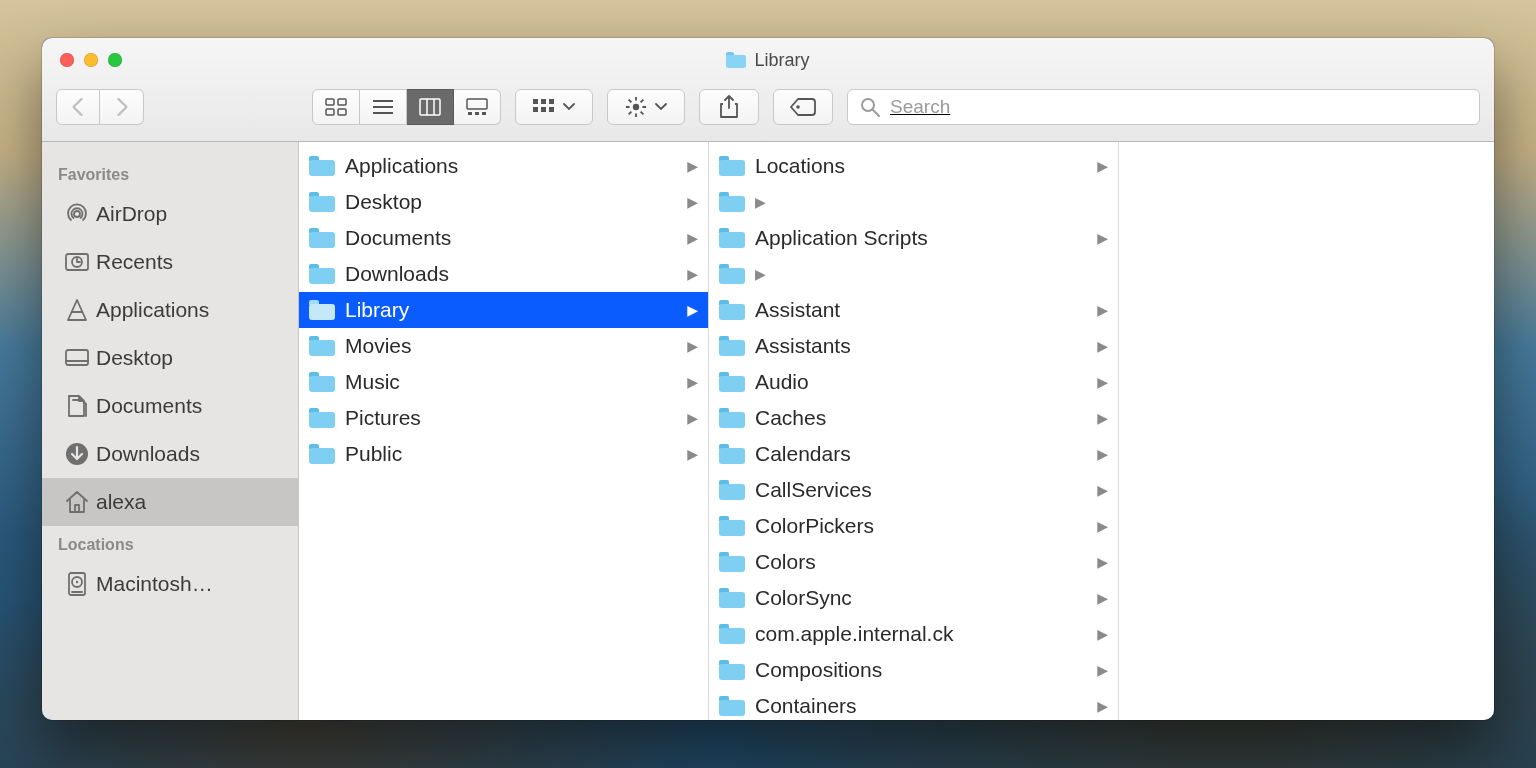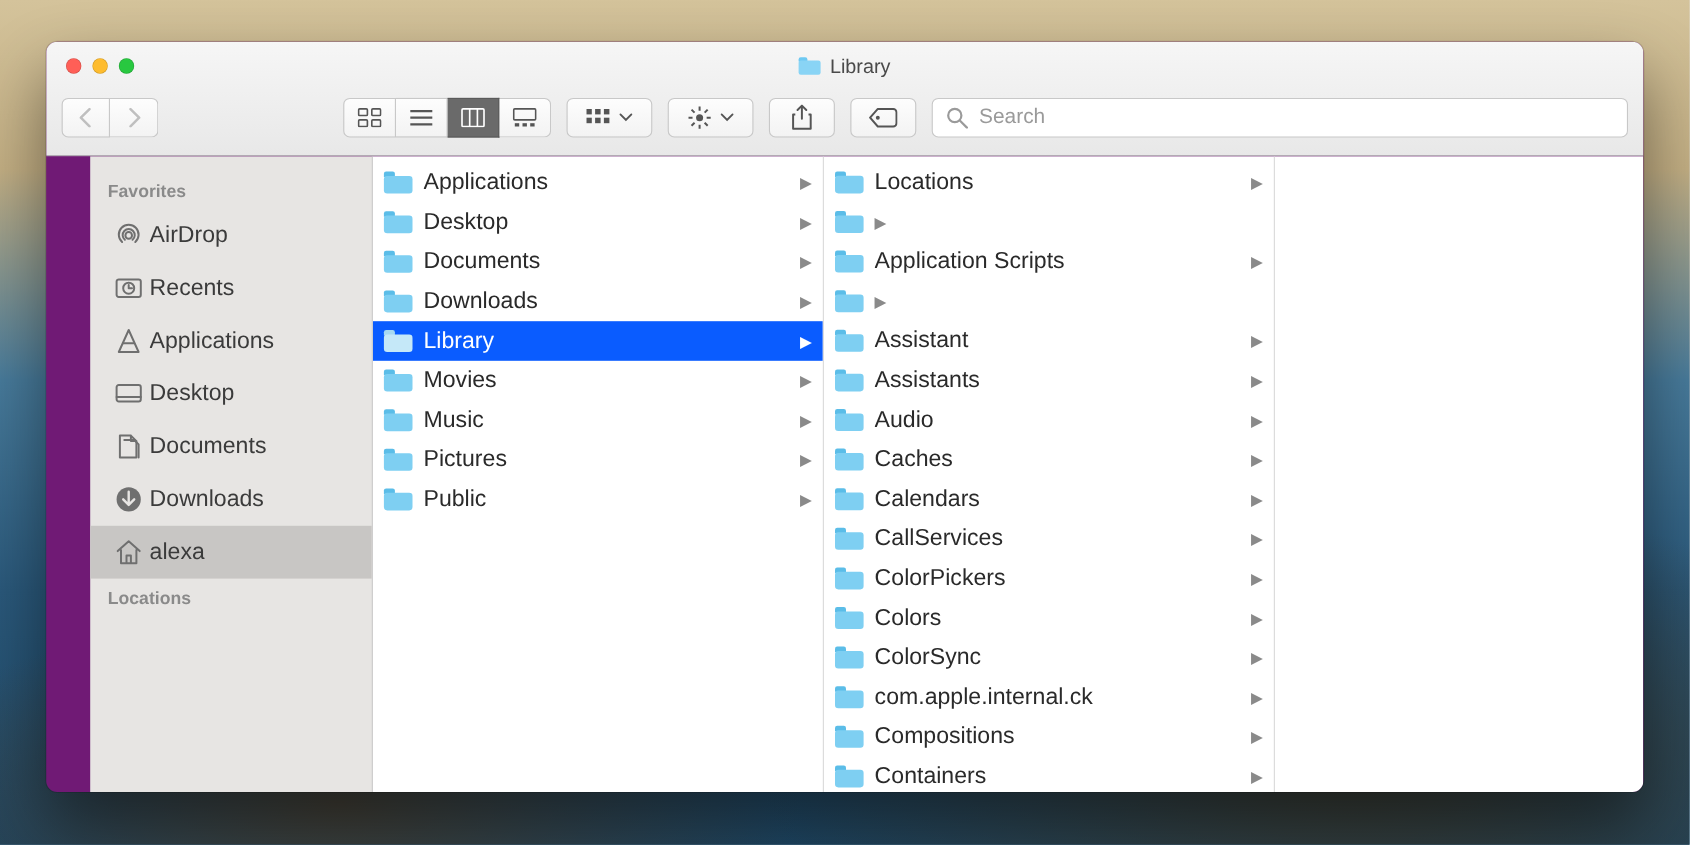--- a/index.html
+++ b/index.html
@@ -12,21 +12,21 @@
     .desktop-bg {
       position:absolute; inset:0;
       background:
         radial-gradient(ellipse 900px 400px at 80% 90%, rgba(60,55,40,0.9), transparent 60%),
         radial-gradient(ellipse 700px 300px at 20% 95%, rgba(70,60,45,0.85), transparent 60%),
         linear-gradient(to bottom, #d4c39b 0%, #c2ae83 20%, #477a9a 45%, #2a587a 70%, #1e4663 100%);
     }
     .window {
       position: absolute; left: 42px; top: 38px;
       width: 1452px; height: 682px;
-      background: #701a75;
+      background: #1d4ed8;
       border-radius: 10px;
       box-shadow: 0 30px 60px rgba(0,0,0,.45), 0 0 0 1px rgba(0,0,0,.12);
       display: flex; flex-direction: column;
       overflow: hidden;
     }
     .titlebar {
       height: 104px;
       background: linear-gradient(to bottom, #f6f6f6, #e8e8e8);
       border-bottom: 1px solid #b8b8b8;
       display: flex; flex-direction: column;
@@ -43,40 +43,40 @@
     .win-title {
       position:absolute; left:0; right:0; text-align:center;
       font-size:18px; color:#4a4a4a; font-weight:400;
       display:flex; align-items:center; justify-content:center; gap:8px;
       pointer-events:none;
     }
     .folder-mini { width:20px; height:16px; position:relative; }
     .folder-mini::before { content:""; position:absolute; left:0; top:0; width:8px; height:4px; background:#6ec9f2; border-radius:2px 2px 0 0;}
     .folder-mini::after { content:""; position:absolute; left:0; top:3px; width:20px; height:13px; background:#89d4f5; border-radius:2px;}
     .toolbar-row {
-      flex:1; display:flex; align-items:center; padding:0 14px 10px; gap:14px;
+      flex:1; display:flex; align-items:center; padding:0 14px 10px; gap:14px;text-decoration:underline;
     }
     .btn-group { display:flex; }
     .tbtn {
       height:36px; min-width:44px; padding:0 12px;
       background:linear-gradient(to bottom,#fdfdfd,#f3f3f3);
       border:1px solid #c8c8c8; display:flex; align-items:center; justify-content:center;
       color:#555; cursor:default;
     }
     .tbtn:first-child { border-radius:6px 0 0 6px; }
     .tbtn:last-child { border-radius:0 6px 6px 0; }
     .tbtn:only-child { border-radius:6px; }
     .btn-group .tbtn + .tbtn { border-left:none; }
     .tbtn.active { background:#6a6a6a; border-color:#5a5a5a; color:#fff; }
     .tbtn.disabled { color:#bfbfbf; }
     .search {
       flex:1; height:36px; background:#fff; border:1px solid #c8c8c8; border-radius:6px;
       display:flex; align-items:center; padding:0 12px; gap:10px; color:#9a9a9a; font-size:19px;
     }
-    .body { flex:1; display:flex; overflow:hidden;padding-left:40px; }
+    .body { flex:1; display:flex; overflow:hidden; }
     .sidebar {
       width:257px; background:#e7e5e3; border-right:1px solid #c8c8c8;
       padding-top:14px; overflow:hidden;
     }
     .sb-heading { font-size:16px; color:#8a8a8a; font-weight:600; padding:10px 16px 6px; }
     .sb-item {
       height:48px; display:flex; align-items:center; gap:6px; padding:0 16px 0 22px;
       font-size:21px; color:#3b3b3b; cursor:default;
       white-space:nowrap; overflow:hidden; text-overflow:ellipsis;
     }
@@ -287,20 +287,31 @@
         </div>
         <div class="sb-item selected">
           <span class="sb-ico">
             <svg width="26" height="24" viewBox="0 0 26 24">
               <path d="M3 11 L13 2 L23 11 M6 10 V22 H20 V10 M11 22 V15 H15 V22" stroke="currentColor" stroke-width="1.8" fill="none" stroke-linecap="round" stroke-linejoin="round"></path>
             </svg>
           </span>
           <span class="sb-label">alexa</span>
         </div>
         <div class="sb-heading">Locations</div>
+        <div class="sb-item">
+          <span class="sb-ico">
+            <svg width="22" height="26" viewBox="0 0 22 26">
+              <rect x="3" y="2" width="16" height="22" rx="2" stroke="currentColor" stroke-width="1.8" fill="none" stroke-linecap="round" stroke-linejoin="round"></rect>
+              <circle cx="11" cy="11" r="5" stroke="currentColor" stroke-width="1.8" fill="none" stroke-linecap="round" stroke-linejoin="round"></circle>
+              <circle cx="11" cy="11" r="1.2" fill="currentColor"></circle>
+              <line x1="6" y1="21" x2="16" y2="21" stroke="currentColor" stroke-width="1.8" fill="none" stroke-linecap="round" stroke-linejoin="round"></line>
+            </svg>
+          </span>
+          <span class="sb-label">Macintosh…</span>
+        </div>
       </div>
     <div class="columns" id="columns">
         <div class="col">
           <div class="frow">
             <span class="fico"></span>
             <span class="fname">Applications</span>
             <span class="chev">▶</span>
           </div>
           <div class="frow">
             <span class="fico"></span>

